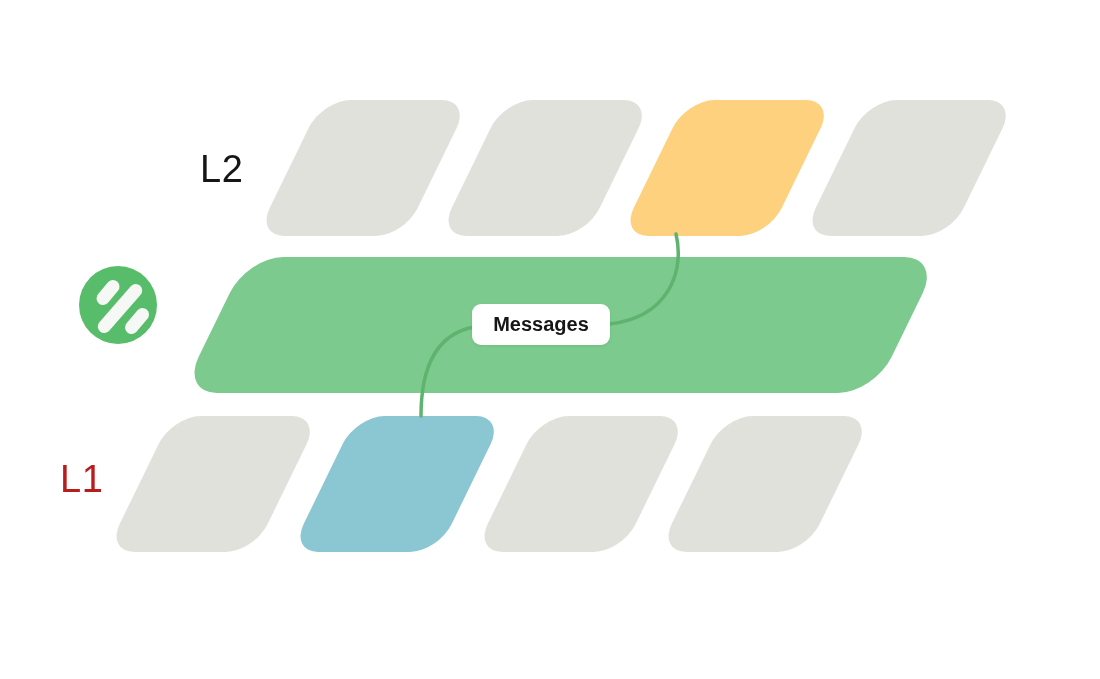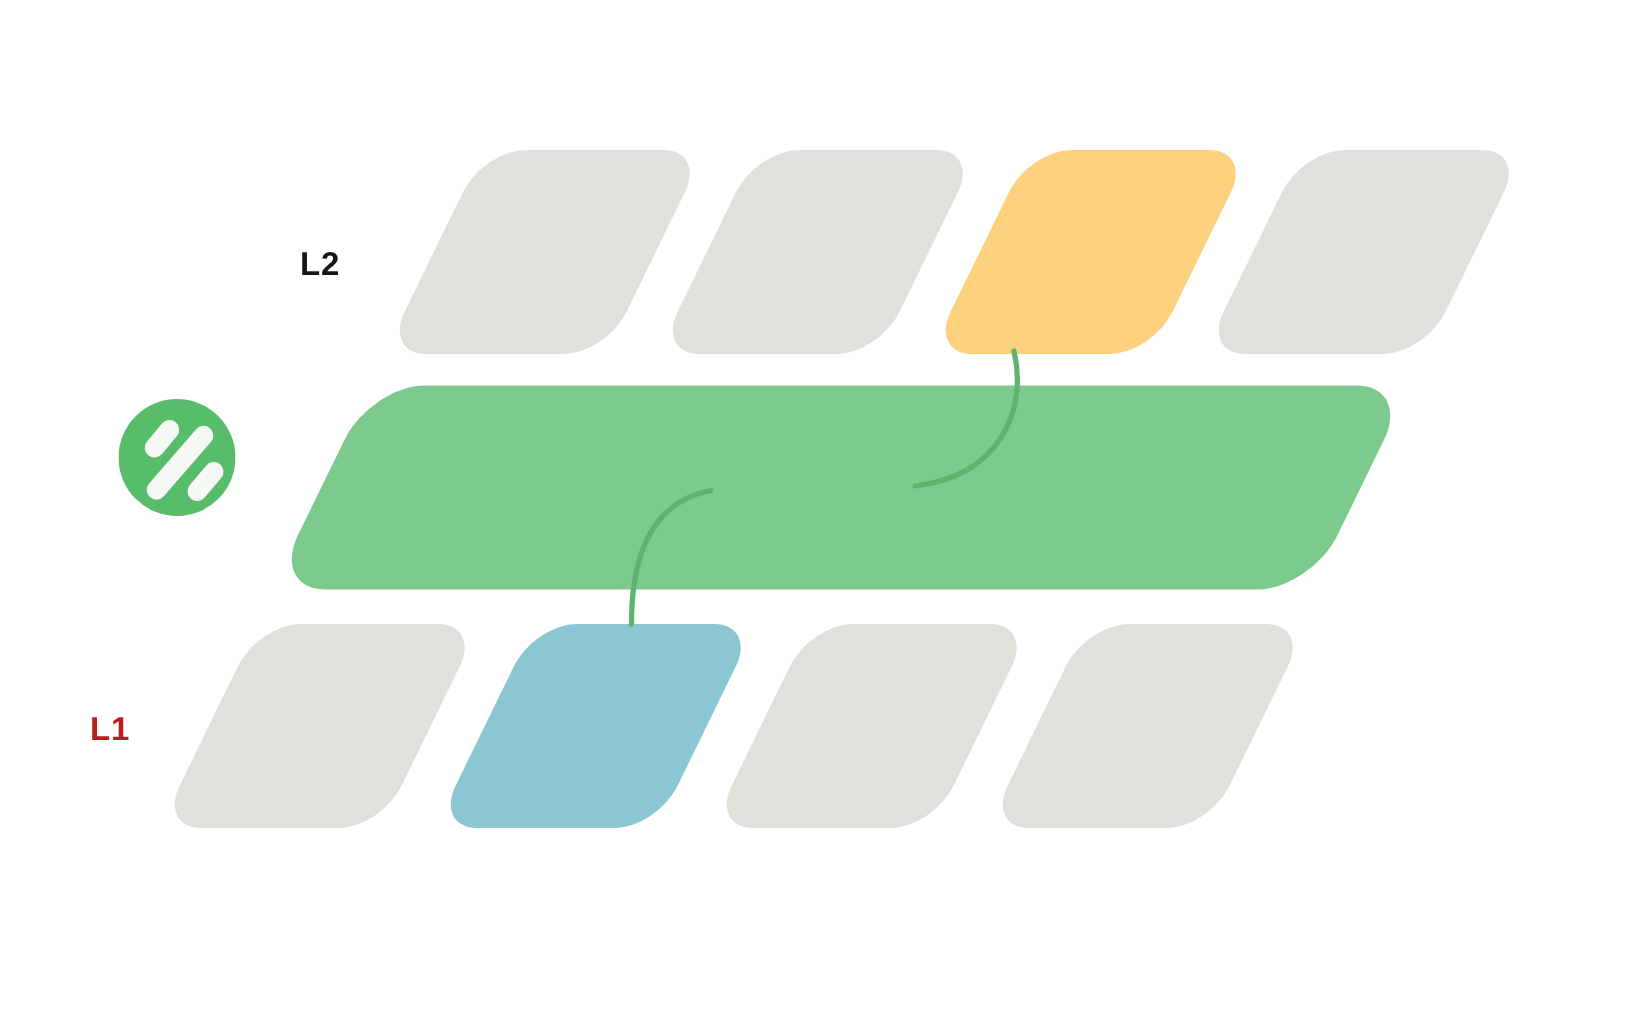--- a/index.html
+++ b/index.html
@@ -6,25 +6,24 @@
   .canvas{
     position:relative;
     width:1100px;height:679px;
     background:#ffffff;
     border-radius:40px;
     overflow:hidden;
     font-family:"Liberation Sans","DejaVu Sans",sans-serif;
   }
   .row-label{
     position:absolute;
-    font-size:22px;
-    font-weight:700;
+    font-size:38px;
+    font-weight:400;
     letter-spacing:0.5px;
     color:#161616;
-    margin-top:15px;
   }
   #label-l2{left:200px;top:148px;}
   #label-l1{left:60px;top:458px;}
   .block{
     position:absolute;
     width:148px;height:136px;
     border-radius:28px;
     transform:skewX(-26deg);
     transform-origin:0 136px;
   }
@@ -88,14 +87,17 @@
 
   <div class="band" style="background: rgb(124, 202, 141);"></div>
 
   <svg class="overlay-svg" width="1100" height="679" viewBox="0 0 1100 679">
     <g fill="none" stroke-width="3.5" stroke-linecap="round" stroke="#5eb46e">
       <path d="M 676,234 C 685,272 668,317 610,324"></path>
       <path d="M 474,327 C 437,334 421,366 421,416"></path>
     </g>
   </svg>
 
+  <div class="msg-label">
+    <span style="color: rgb(22, 22, 22);">Messages</span>
+  </div>
 
 </div>
 
 </body></html>

